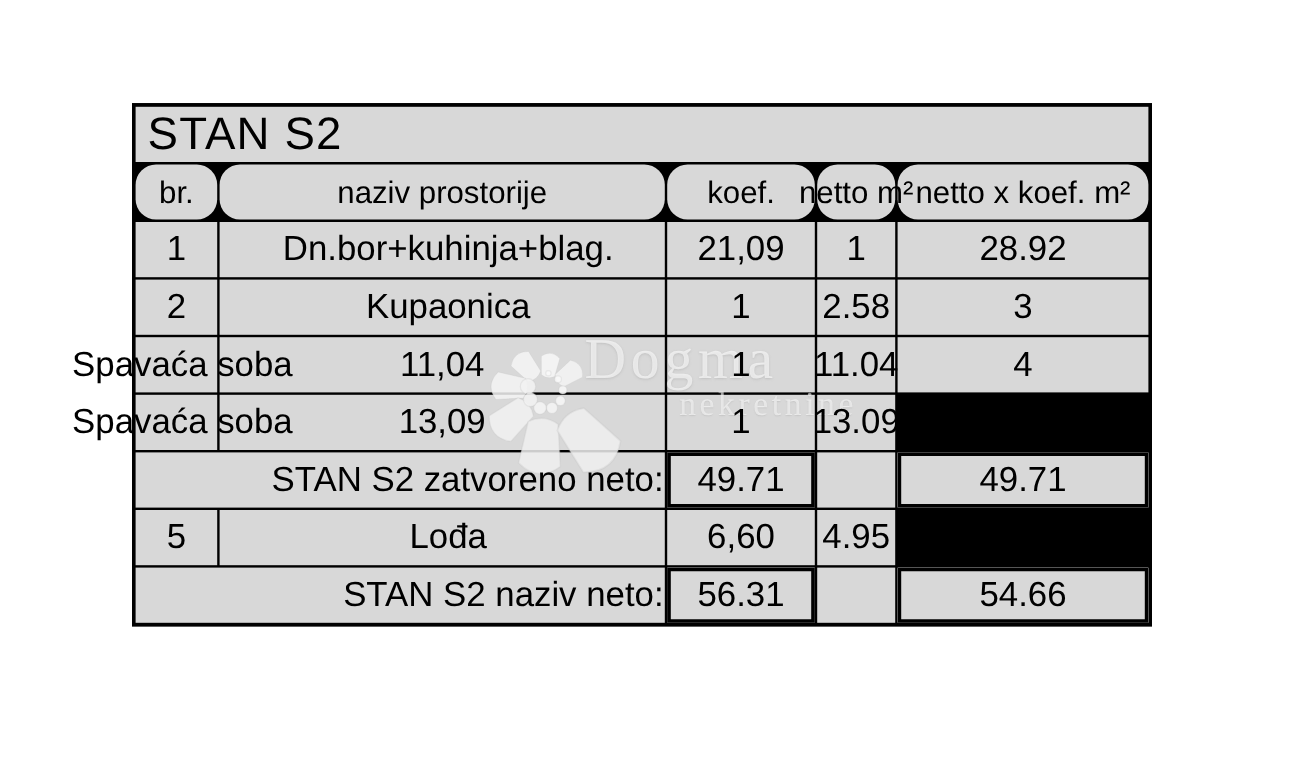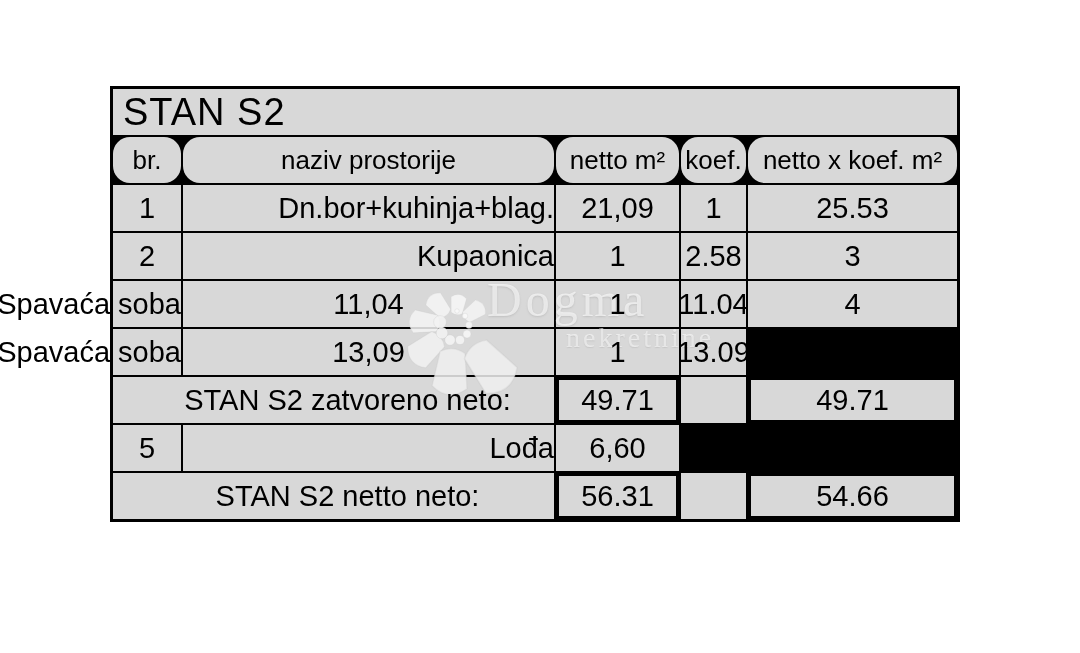--- a/index.html
+++ b/index.html
@@ -34,23 +34,24 @@
   }
   .cell .t{position:relative;z-index:10;}
   .title-cell{
     grid-column:1/6;
     justify-content:flex-start;
     padding-left:10px;
     font-size:38px;
     letter-spacing:1px;
   }
   .hdr{font-size:26px;border-radius:17px;}
-  .name-cell{justify-content:flex-end;padding-left:10px;}
+  .name-cell{justify-content:center;padding-left:10px;}
   .sum-label{
     grid-column:1/3;
+    justify-content:flex-end;
     padding-right:1px;
     padding-left:29px;
   }
   .thick{box-shadow:inset 0 0 0 3px #000000;}
 
   
   .watermark{
     position:absolute;left:0;top:0;width:1080px;height:653px;
     z-index:5;pointer-events:none;
   }
@@ -83,43 +84,43 @@
       <span class="t">STAN S2</span>
     </div>
 
     <div class="cell hdr">
       <span class="t">br.</span>
     </div>
     <div class="cell hdr">
       <span class="t">naziv prostorije</span>
     </div>
     <div class="cell hdr">
+      <span class="t">koef.</span>
+    </div>
+    <div class="cell hdr">
       <span class="t">netto m²</span>
     </div>
     <div class="cell hdr">
-      <span class="t">koef.</span>
-    </div>
-    <div class="cell hdr">
       <span class="t">netto x koef. m²</span>
     </div>
 
     <div class="cell">
         <span class="t">1</span>
       </div>
     <div class="cell name-cell">
         <span class="t">Dn.bor+kuhinja+blag.</span>
       </div>
     <div class="cell">
         <span class="t">21,09</span>
       </div>
     <div class="cell">
         <span class="t">1</span>
       </div>
     <div class="cell">
-        <span class="t">25.53</span>
+        <span class="t">28.92</span>
       </div>
 
     <div class="cell">
         <span class="t">2</span>
       </div>
     <div class="cell name-cell">
         <span class="t">Kupaonica</span>
       </div>
     <div class="cell">
         <span class="t">1</span>
@@ -175,23 +176,26 @@
 
     <div class="cell">
         <span class="t">5</span>
       </div>
     <div class="cell name-cell">
         <span class="t">Lođa</span>
       </div>
     <div class="cell">
         <span class="t">6,60</span>
       </div>
+    <div class="cell">
+        <span class="t">4.95</span>
+      </div>
 
     <div class="cell sum-label">
-        <span class="t">STAN S2 netto neto:</span>
+        <span class="t">STAN S2 naziv neto:</span>
       </div>
     <div class="cell thick">
         <span class="t">56.31</span>
       </div>
     <div class="cell">
         <span class="t"></span>
       </div>
     <div class="cell thick">
         <span class="t">54.66</span>
       </div>

